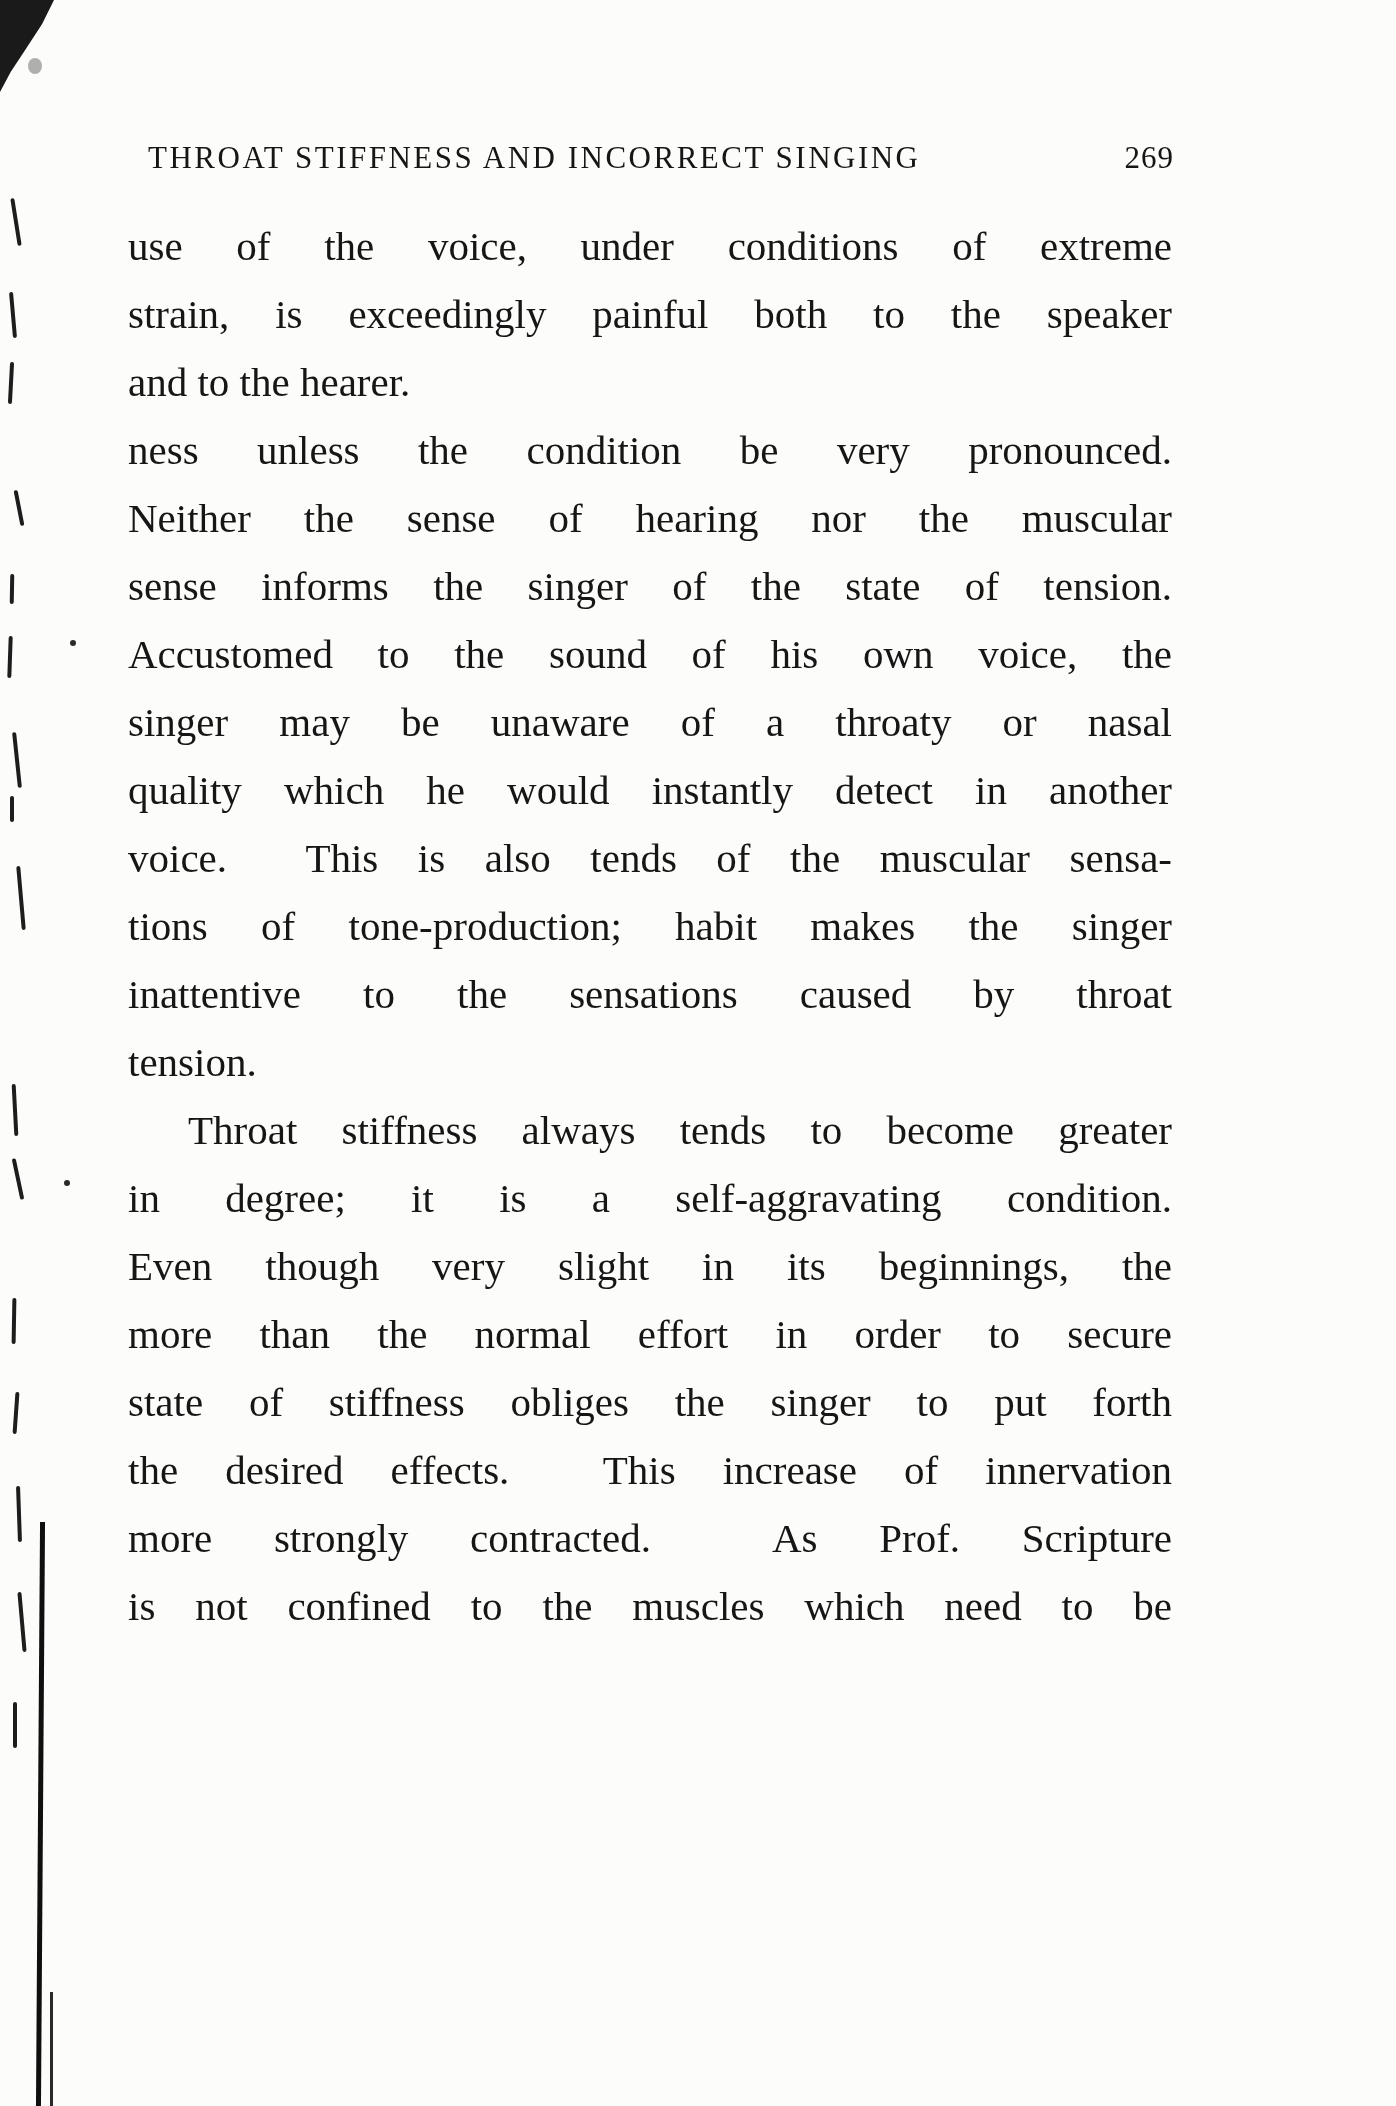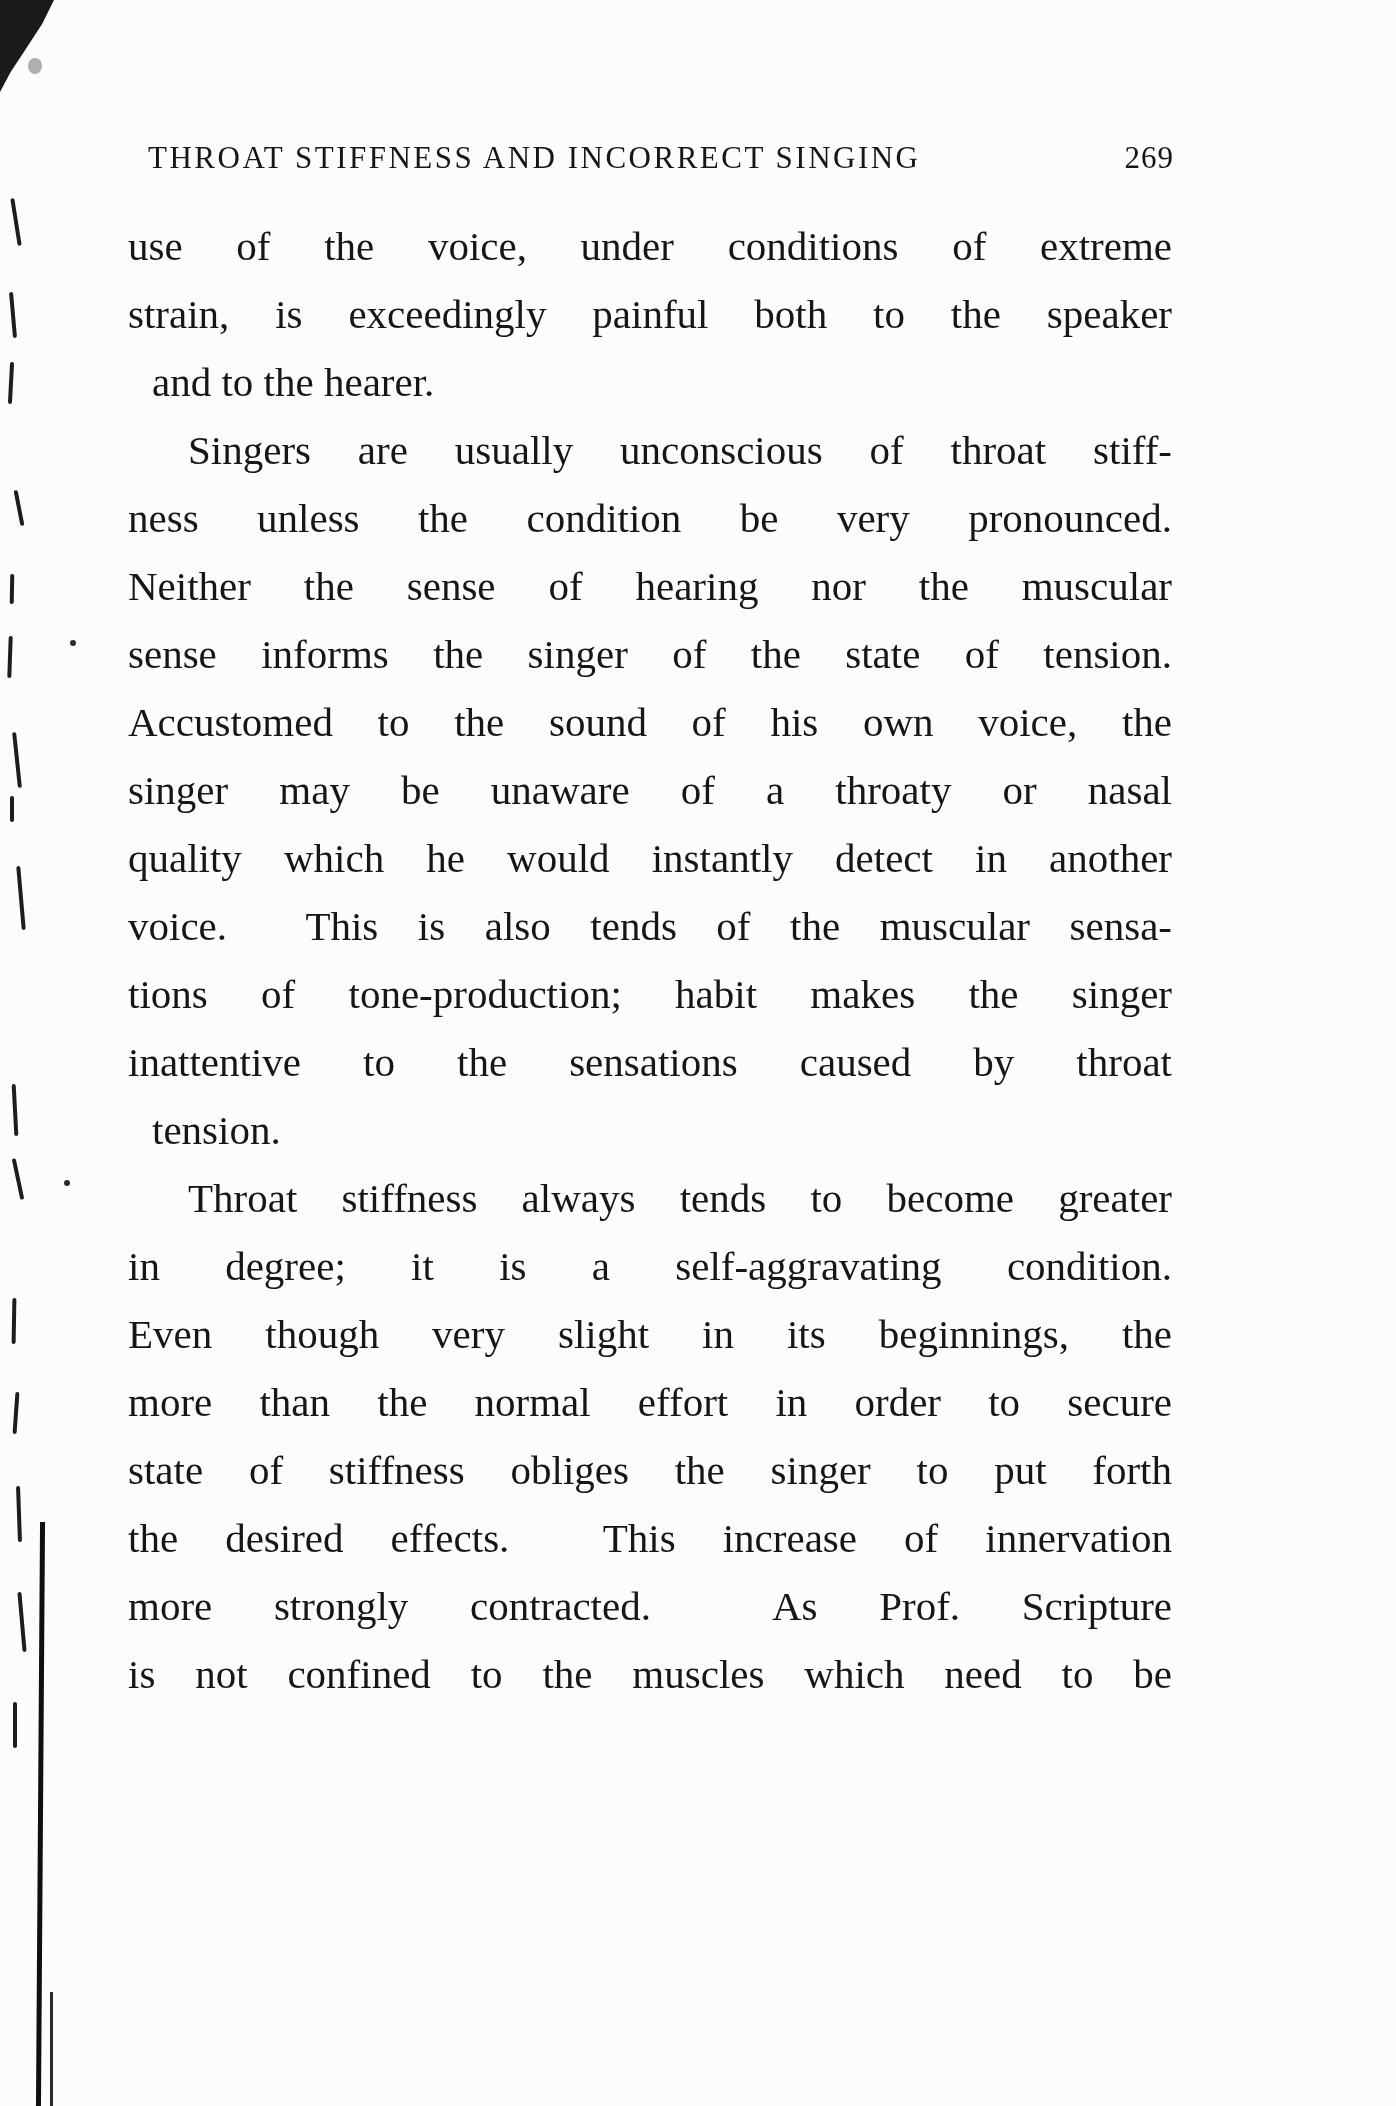--- a/index.html
+++ b/index.html
@@ -49,21 +49,20 @@
   .line {
     height: 68px;
     line-height: 68px;
     text-align: justify;
     text-align-last: justify;
     white-space: pre-wrap;
     overflow: hidden;
   }
   .line.last {
     text-align-last: left;
-    margin-left: 24px;
   }
   .line.indent {
     text-indent: 60px;
   }
 
   
   .corner-blob {
     position: absolute;
     top: 0; left: 0;
     width: 54px; height: 92px;
@@ -140,21 +139,20 @@
 
   <div class="running-head">
     <span class="title">THROAT STIFFNESS AND INCORRECT SINGING</span>
     <span class="page-number">269</span>
   </div>
 
   <div class="page-body">
       <div class="line">use of the voice, under conditions of extreme</div>
       <div class="line">strain, is exceedingly painful both to the speaker</div>
       <div class="line last">and to the hearer.</div>
-      <div class="line indent">Singers are usually unconscious of throat stiff-</div>
       <div class="line">ness unless the condition be very pronounced.</div>
       <div class="line">Neither the sense of hearing nor the muscular</div>
       <div class="line">sense informs the singer of the state of tension.</div>
       <div class="line">Accustomed to the sound of his own voice, the</div>
       <div class="line">singer may be unaware of a throaty or nasal</div>
       <div class="line">quality which he would instantly detect in another</div>
       <div class="line">voice.  This is also tends of the muscular sensa-</div>
       <div class="line">tions of tone-production; habit makes the singer</div>
       <div class="line">inattentive to the sensations caused by throat</div>
       <div class="line last">tension.</div>

